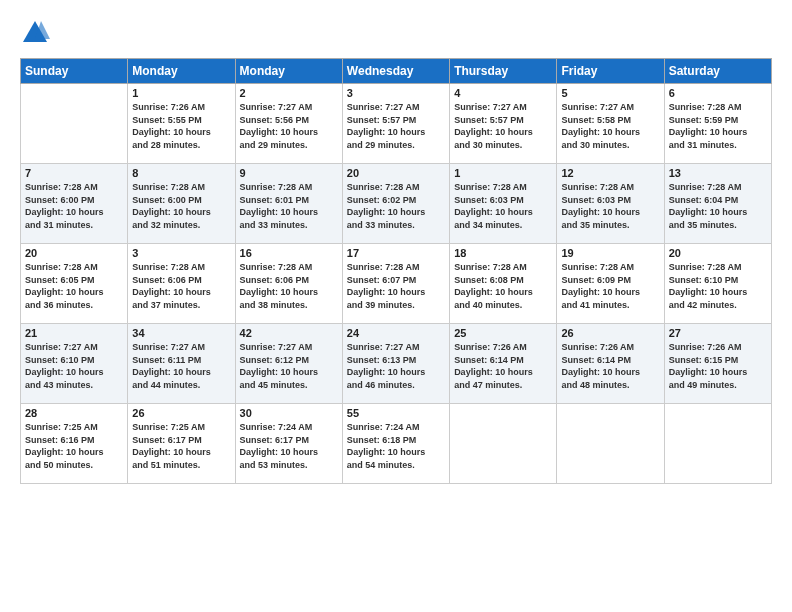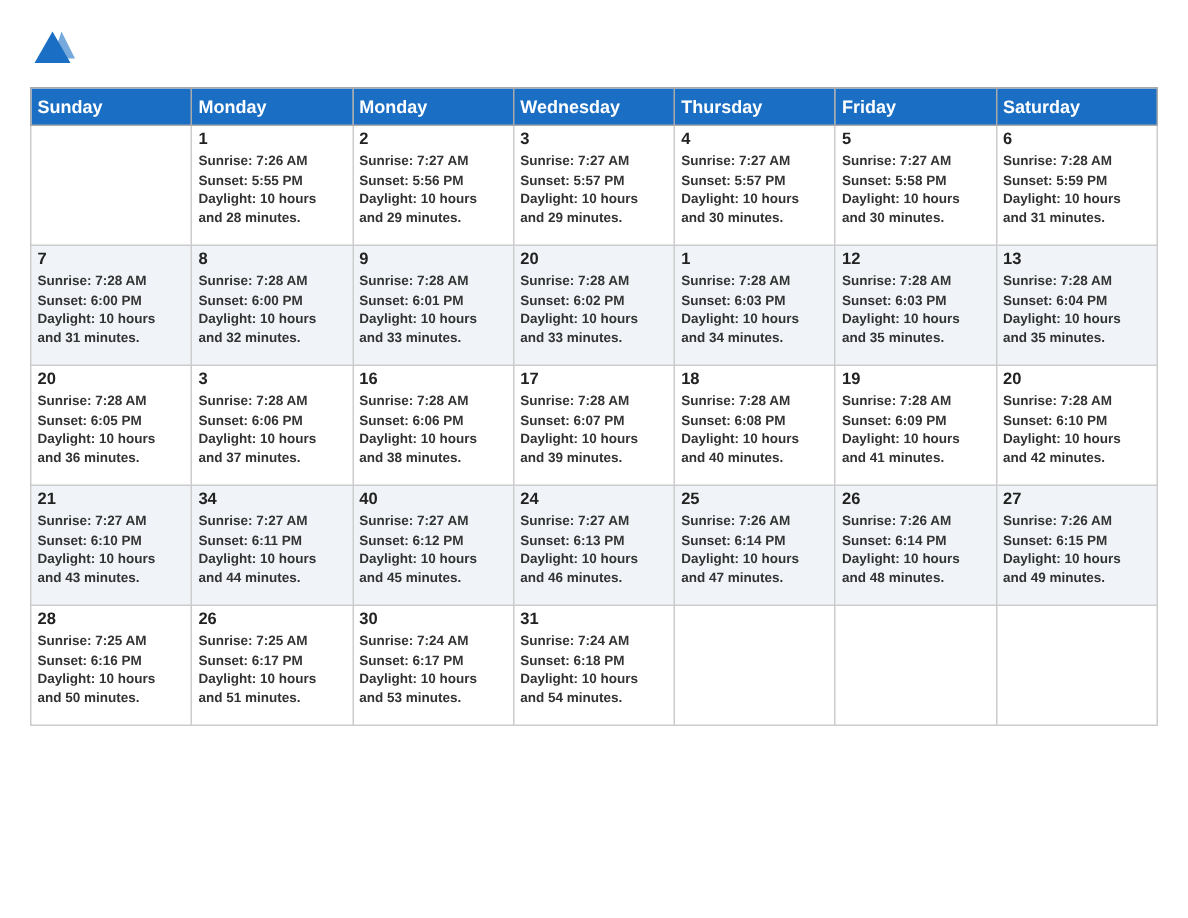--- a/index.html
+++ b/index.html
@@ -294,21 +294,21 @@
 and 43 minutes.</div>
           </td>
           <td>
             <span class="day-number">34</span>
             <div class="day-info" style="white-space: pre-line;">Sunrise: 7:27 AM
 Sunset: 6:11 PM
 Daylight: 10 hours
 and 44 minutes.</div>
           </td>
           <td>
-            <span class="day-number">40</span>
+            <span class="day-number">42</span>
             <div class="day-info" style="white-space: pre-line;">Sunrise: 7:27 AM
 Sunset: 6:12 PM
 Daylight: 10 hours
 and 45 minutes.</div>
           </td>
           <td>
             <span class="day-number">24</span>
             <div class="day-info" style="white-space: pre-line;">Sunrise: 7:27 AM
 Sunset: 6:13 PM
 Daylight: 10 hours
@@ -352,21 +352,21 @@
 and 51 minutes.</div>
           </td>
           <td>
             <span class="day-number">30</span>
             <div class="day-info" style="white-space: pre-line;">Sunrise: 7:24 AM
 Sunset: 6:17 PM
 Daylight: 10 hours
 and 53 minutes.</div>
           </td>
           <td>
-            <span class="day-number">31</span>
+            <span class="day-number">55</span>
             <div class="day-info" style="white-space: pre-line;">Sunrise: 7:24 AM
 Sunset: 6:18 PM
 Daylight: 10 hours
 and 54 minutes.</div>
           </td>
           <td class="empty-cell"></td>
           <td class="empty-cell"></td>
           <td class="empty-cell"></td>
         </tr>
       </tbody>

